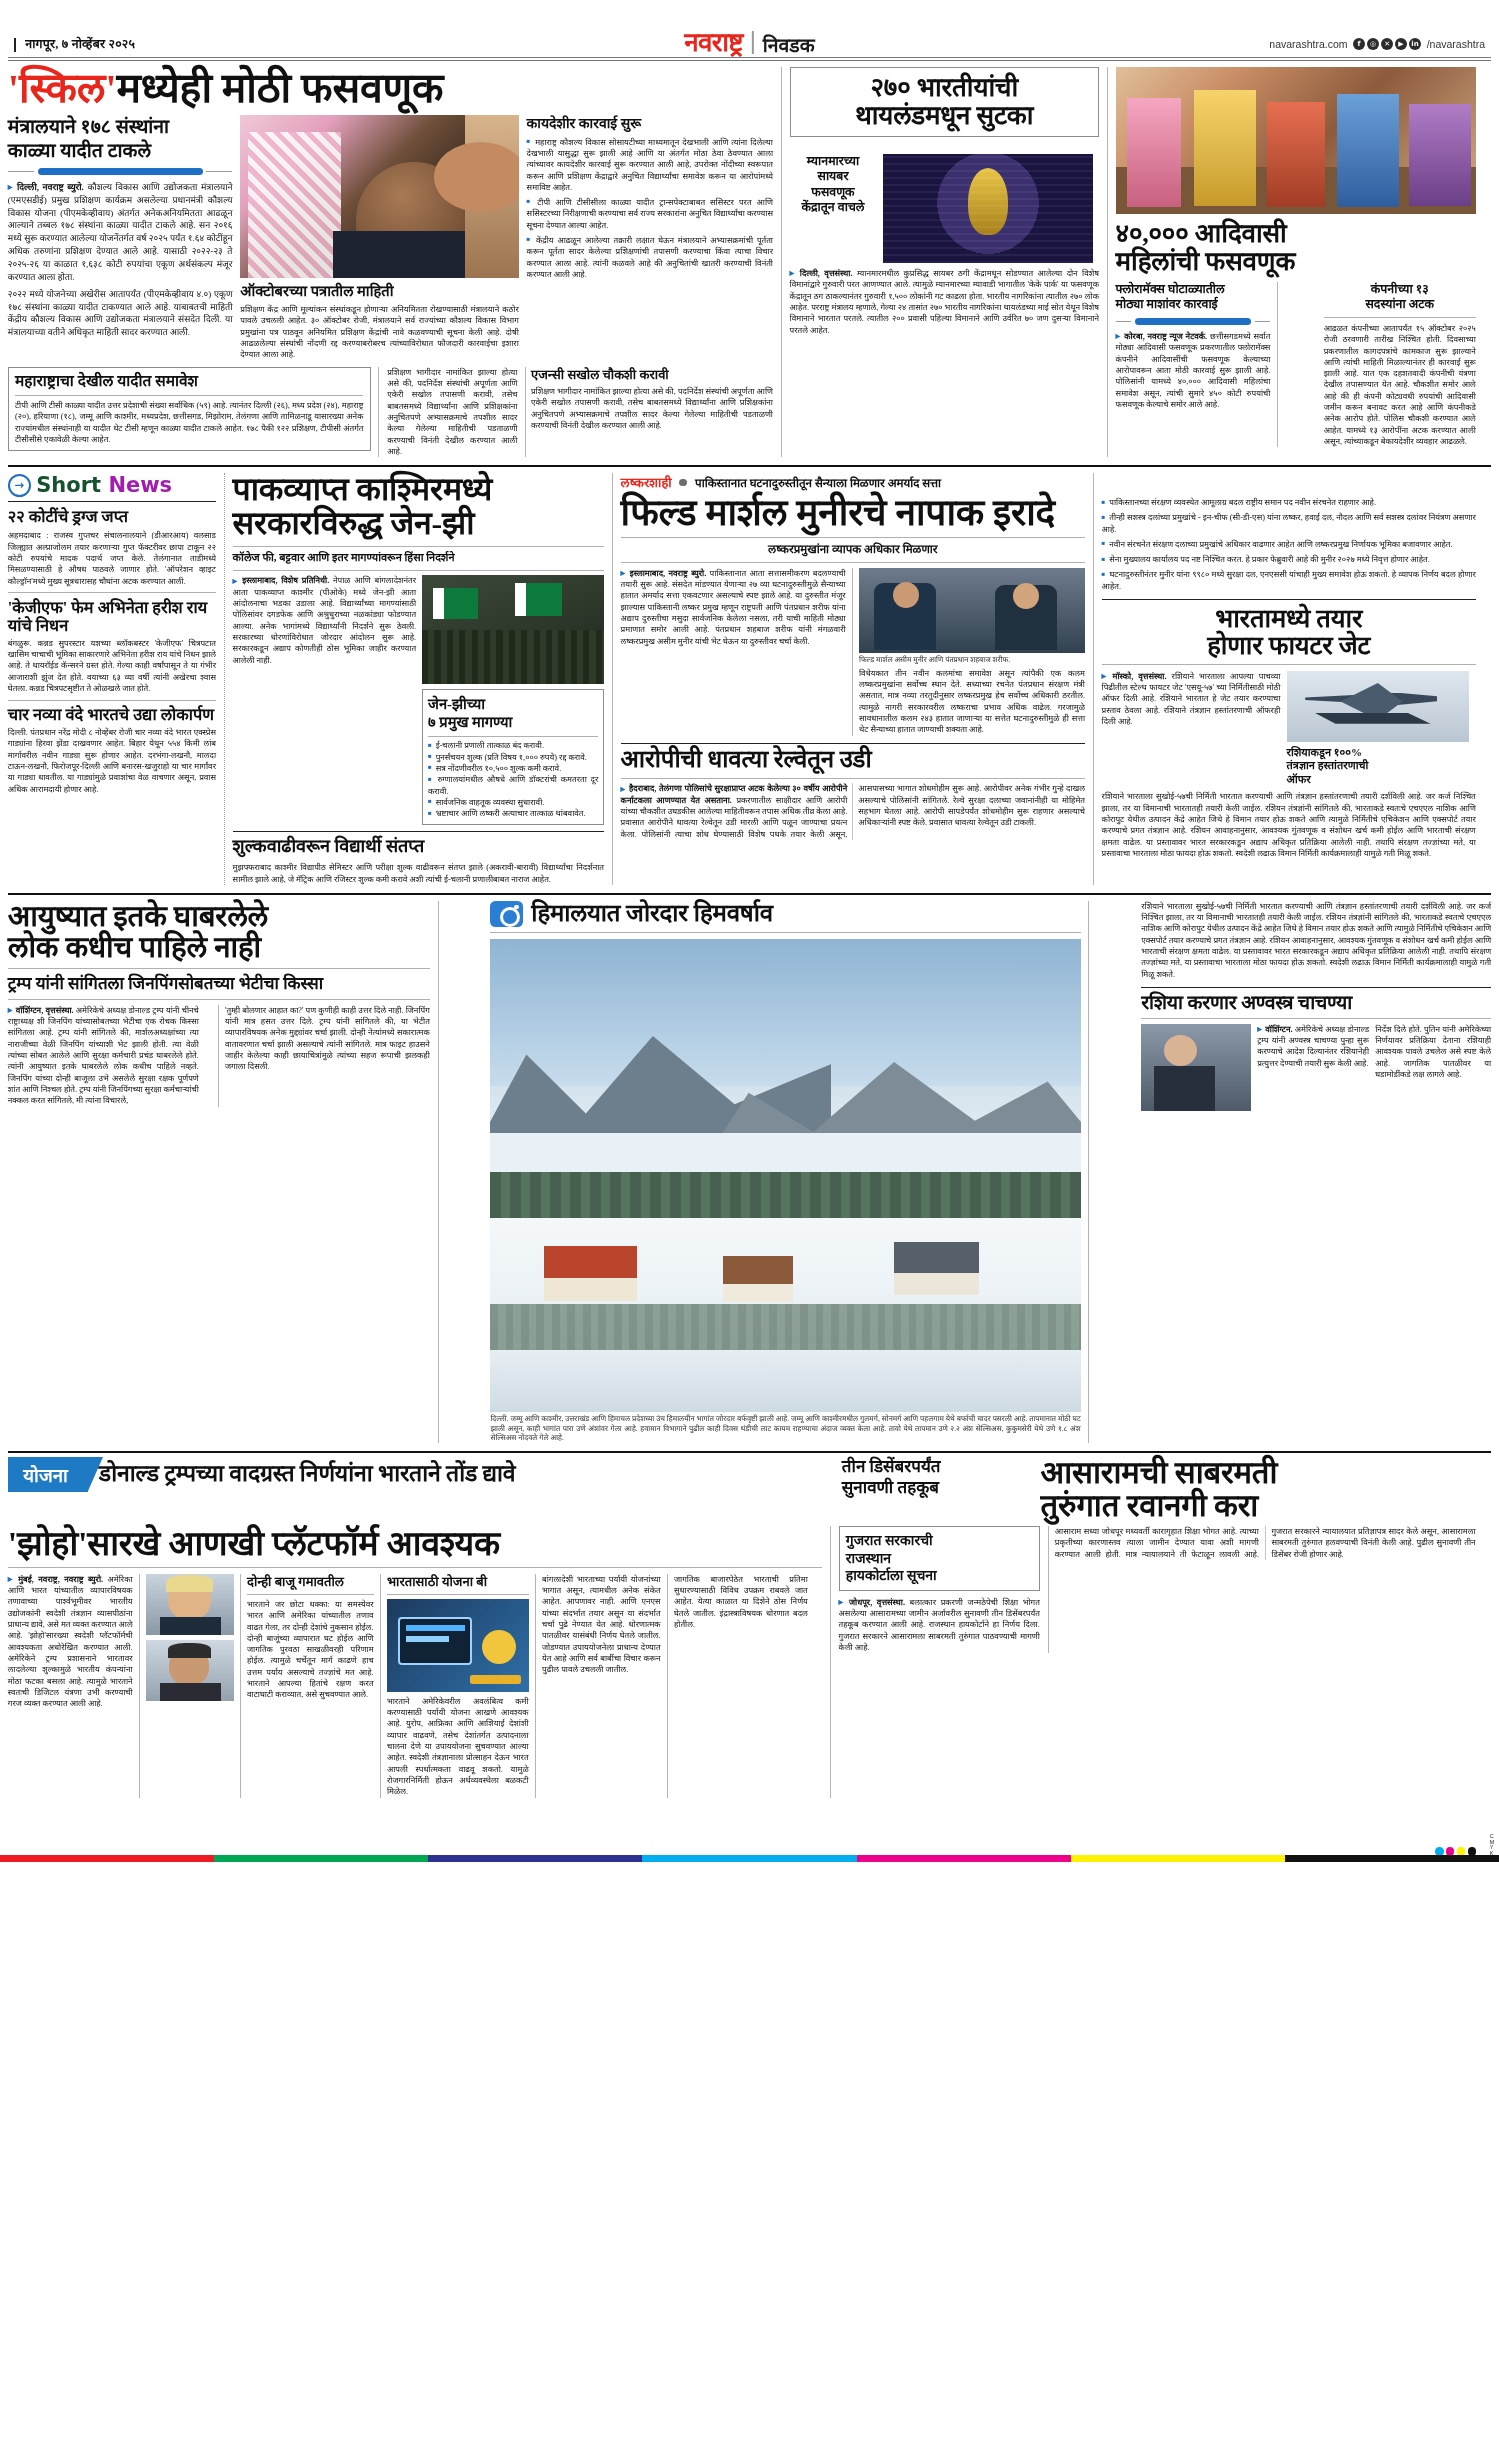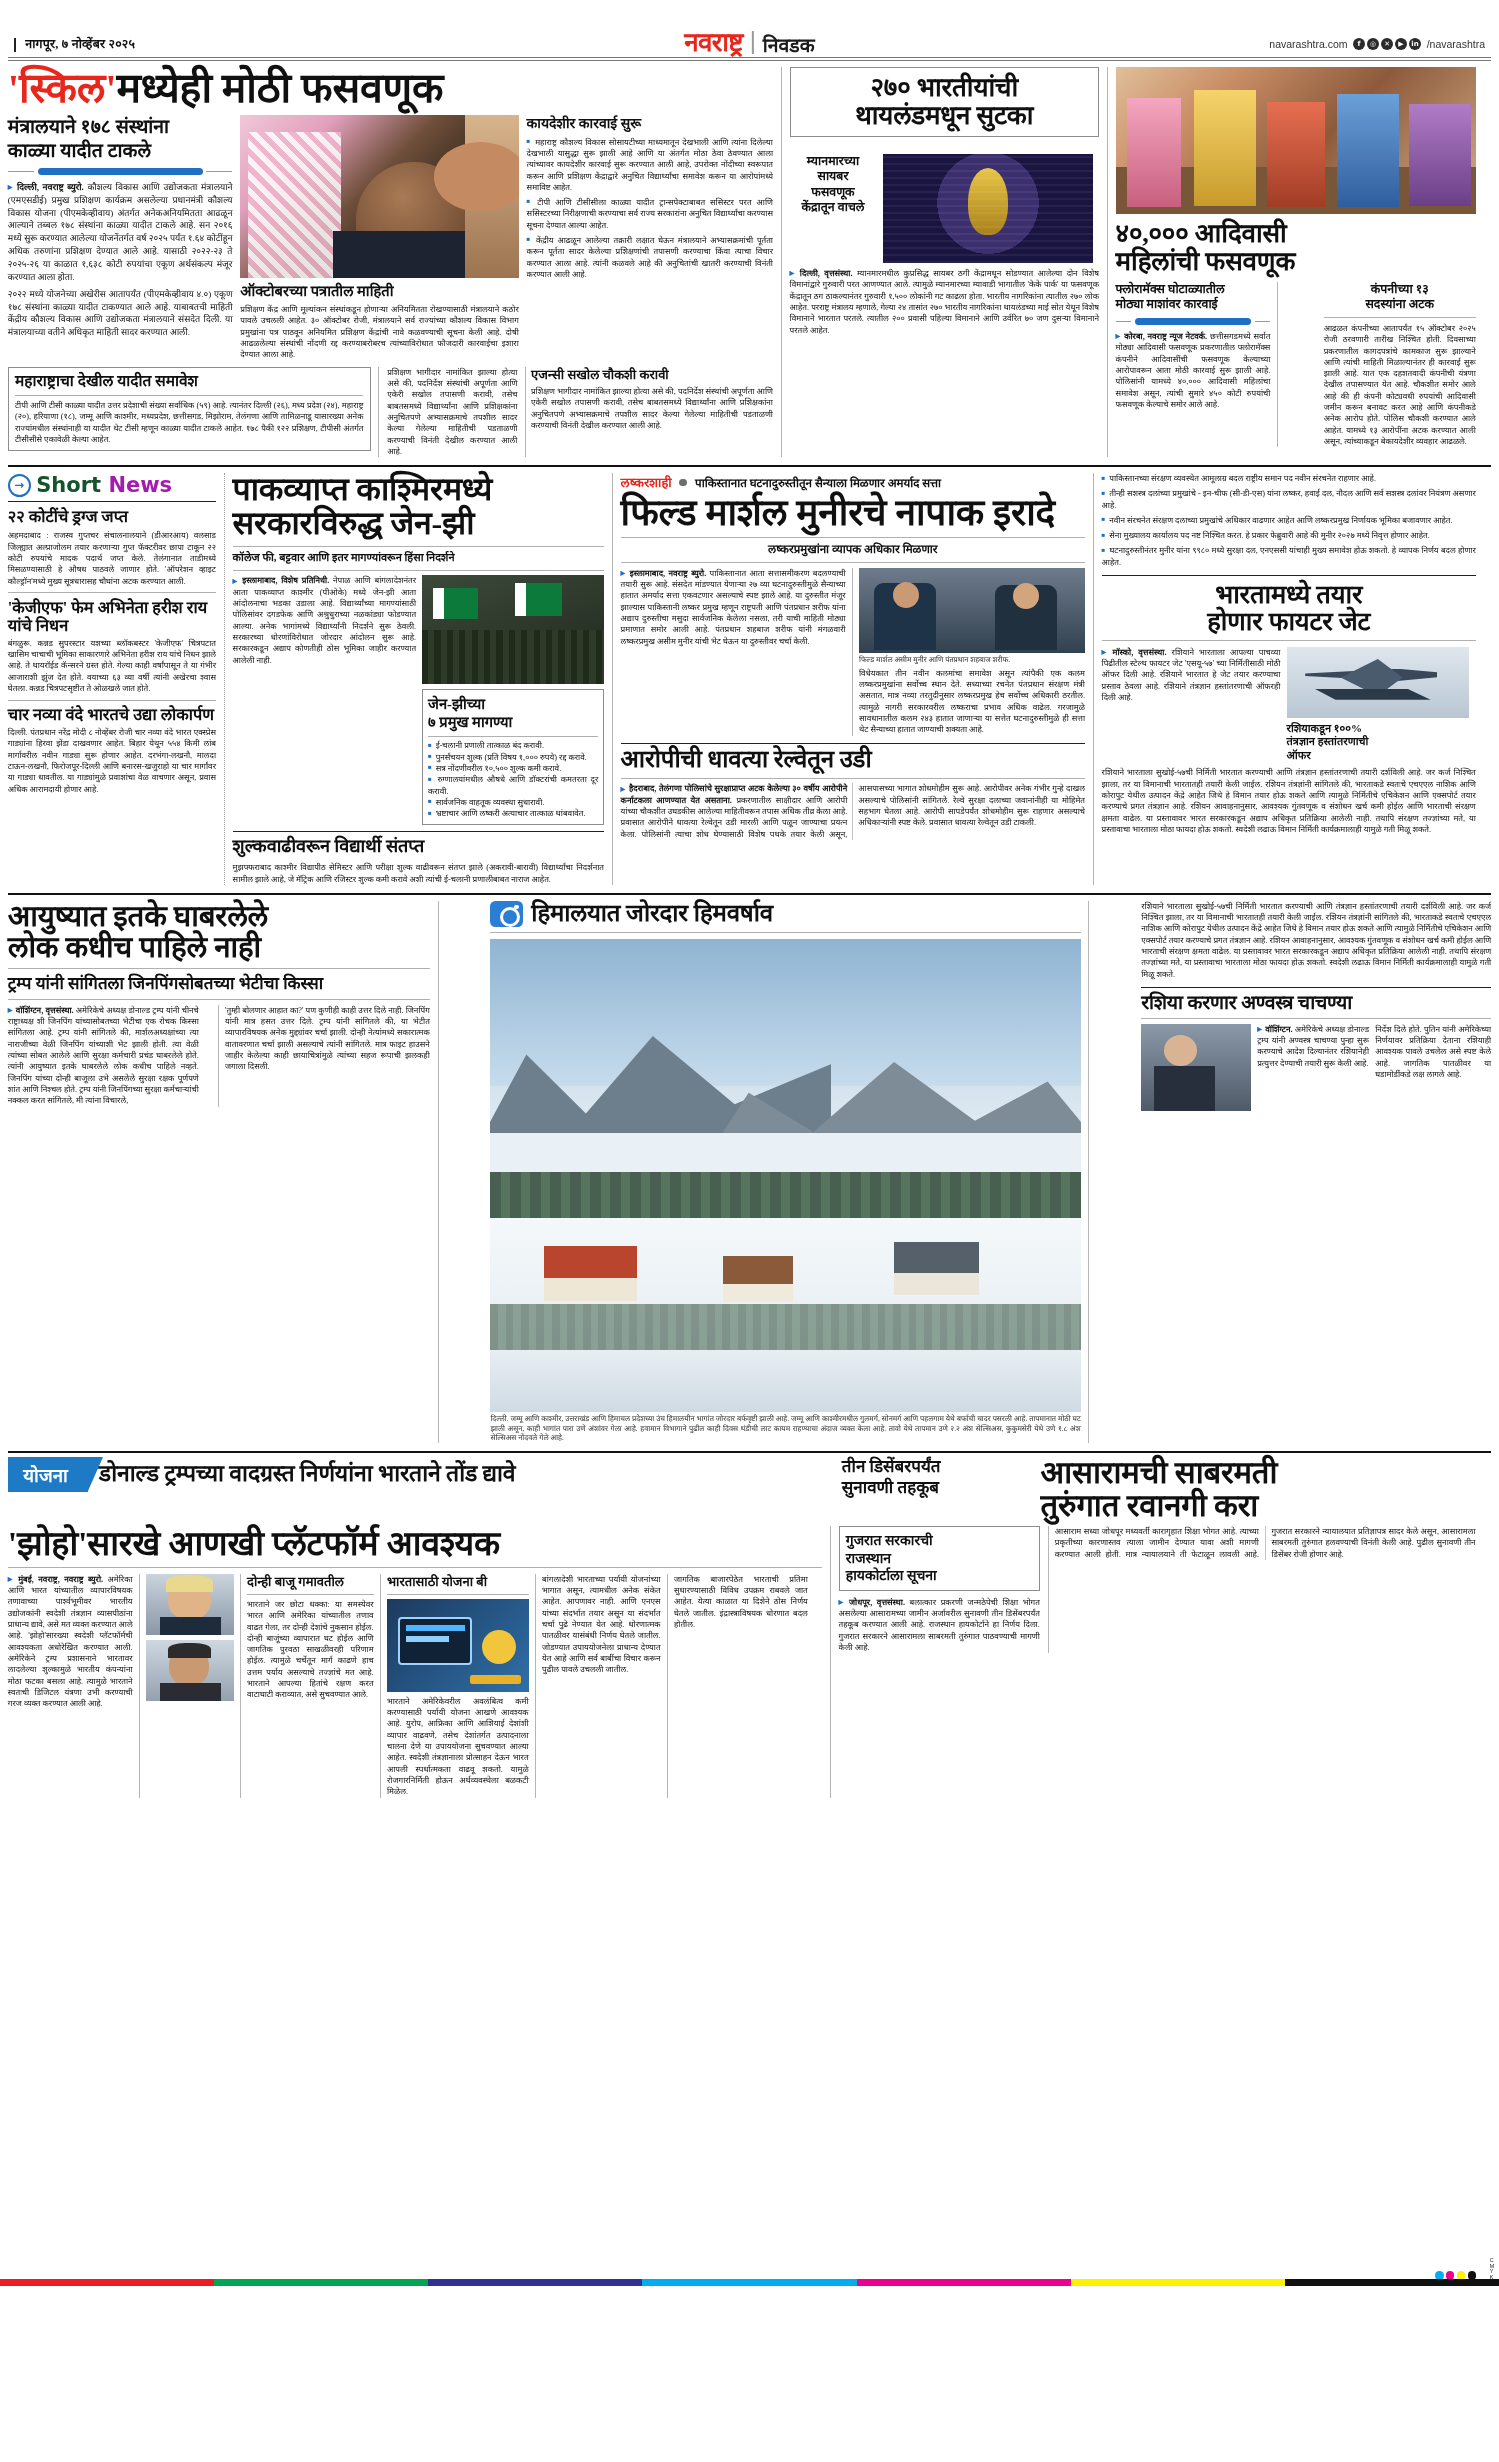--- a/index.html
+++ b/index.html
@@ -3,21 +3,21 @@
 <meta charset="utf-8">
 <title>Navarashtra Newspaper Page</title>
 <style>
   * { box-sizing: border-box; margin:0; padding:0; }
   html, body {
     background:#fff;
     font-family:"Liberation Serif", "DejaVu Serif", serif;
     color:#101010;
   }
   .page {
-    width:1499px; height:2286px;
+    width:1499px; height:1862px;
     position:relative;
     background:#ffffff;
     overflow:hidden;
   }
 
   
   .masthead {
     height:57px;
     display:flex; align-items:flex-end;
     padding:0 14px 3.1px 14px;
@@ -435,21 +435,21 @@
 
       <div class="hr-b" style="margin:7px 0 3.9px 0;"></div>
       <div class="hl hl-l" style="font-size:24px;">आरोपीची धावत्या रेल्वेतून उडी</div>
       <div class="hr-g" style="margin:4.7px 0;"></div>
       <div class="body-t b10" style="column-count:2;column-gap:11px;column-rule:0.8px solid #c3c3c3;">
         <b class="arrow">हैदराबाद, तेलंगणा पोलिसांचे सुरक्षाप्राप्त अटक केलेल्या ३० वर्षीय आरोपीने कर्नाटकला आणण्यात येत असताना.</b>
         <span>प्रकरणातील साक्षीदार आणि आरोपी यांच्या चौकशीत उघडकीस आलेल्या माहितीवरून तपास अधिक तीव्र केला आहे. प्रवासात आरोपीने धावत्या रेल्वेतून उडी मारली आणि पळून जाण्याचा प्रयत्न केला. पोलिसांनी त्याचा शोध घेण्यासाठी विशेष पथके तयार केली असून, आसपासच्या भागात शोधमोहीम सुरू आहे. आरोपीवर अनेक गंभीर गुन्हे दाखल असल्याचे पोलिसांनी सांगितले. रेल्वे सुरक्षा दलाच्या जवानांनीही या मोहिमेत सहभाग घेतला आहे. आरोपी सापडेपर्यंत शोधमोहीम सुरू राहणार असल्याचे अधिकाऱ्यांनी स्पष्ट केले. प्रवासात धावत्या रेल्वेतून उडी टाकली.</span>
       </div>
     </div>
 
-    <div style="width:382px;padding-left:7.8px;">
+    <div style="width:382px;padding-left:7.8px;margin-top:24px;">
       <div>
         <div class="body-t b10 sq-bullet">पाकिस्तानच्या संरक्षण व्यवस्थेत आमूलाग्र बदल राष्ट्रीय समान पद नवीन संरचनेत राहणार आहे.</div>
         <div class="body-t b10 sq-bullet" style="margin-top:3.9px;">तीन्ही सशस्त्र दलांच्या प्रमुखांचे - इन-चीफ (सी-डी-एस) यांना लष्कर, हवाई दल, नौदल आणि सर्व सशस्त्र दलांवर नियंत्रण असणार आहे.</div>
         <div class="body-t b10 sq-bullet" style="margin-top:3.9px;">नवीन संरचनेत संरक्षण दलाच्या प्रमुखांचे अधिकार वाढणार आहेत आणि लष्करप्रमुख निर्णायक भूमिका बजावणार आहेत.</div>
         <div class="body-t b10 sq-bullet" style="margin-top:3.9px;">सेना मुख्यालय कार्यालय पद नष्ट निश्चित करत. हे प्रकार फेब्रुवारी आहे की मुनीर २०२७ मध्ये निवृत्त होणार आहेत.</div>
         <div class="body-t b10 sq-bullet" style="margin-top:3.9px;">घटनादुरुस्तीनंतर मुनीर यांना ९९८० मध्ये सुरक्षा दल, एनएससी यांचाही मुख्य समावेश होऊ शकतो. हे व्यापक निर्णय बदल होणार आहेत.</div>
       </div>
 
       <div class="hr-b" style="margin:7px 0 4.7px 0;"></div>
       <div class="hl hl-l" style="font-size:25.6px;text-align:center;">भारतामध्ये तयार</div>

